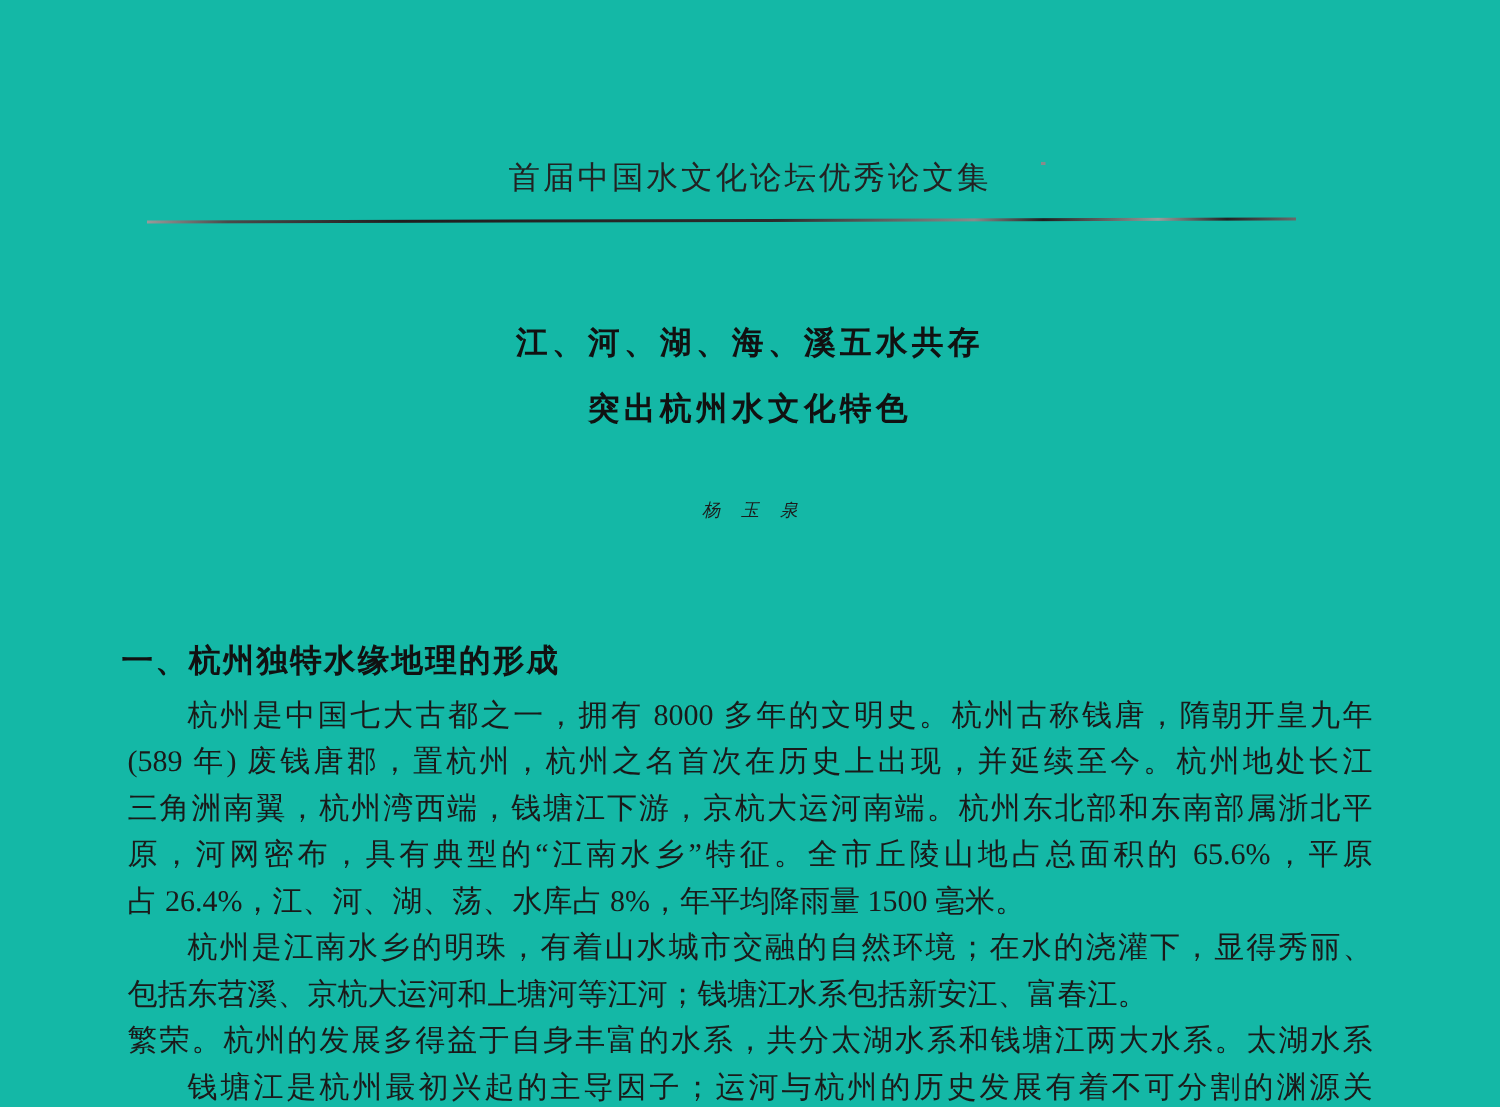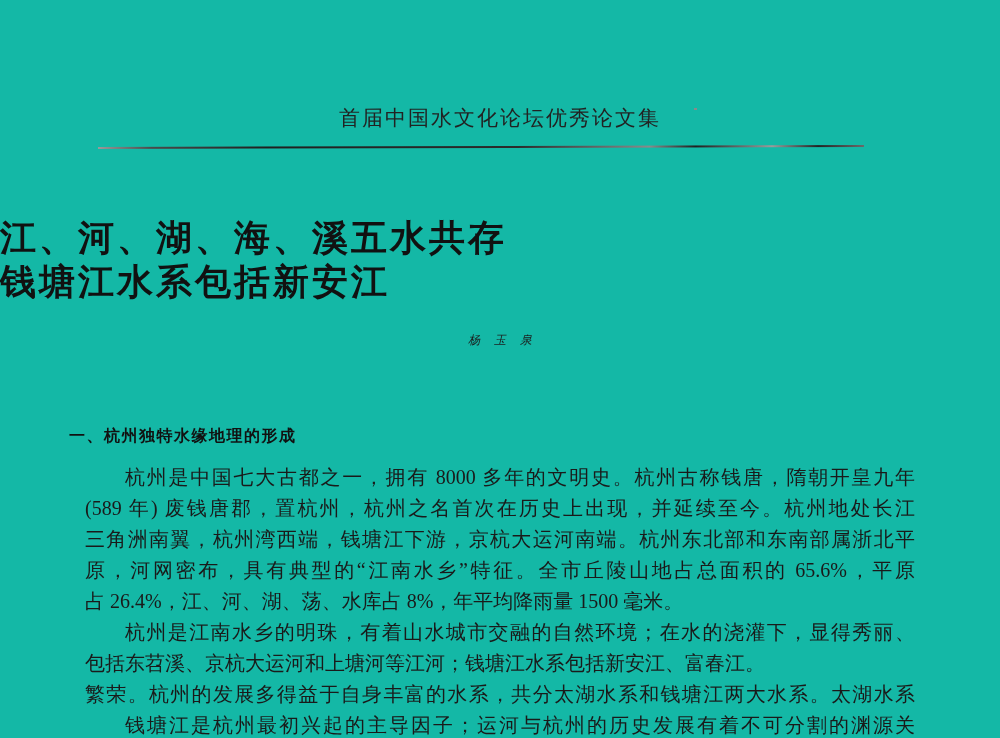--- a/index.html
+++ b/index.html
@@ -46,23 +46,24 @@
     left: 694px;
     width: 3px;
     height: 2px;
     background: #8a8a8a;
   }
 
   .title {
     position: absolute;
     left: 0;
     width: 100%;
+    text-align: center;
     font-family: "DejaVu Sans", sans-serif;
     font-weight: bold;
-    font-size: 36px;
+    font-size: 21px;
     letter-spacing: 3px;
     color: #111111;
   }
   .title.line1 { top: 214px; }
   .title.line2 { top: 258px; }
 
   .author {
     position: absolute;
     top: 332px;
     left: 0;
@@ -72,25 +73,25 @@
     font-style: italic;
     font-size: 12px;
     letter-spacing: 14px;
     text-indent: 14px; 
     color: #1c1c1c;
   }
 
   .section-heading {
     position: absolute;
     top: 426px;
-    left: 69px;
+    left: 81px;
     width: 830px;
     font-family: "DejaVu Sans", sans-serif;
     font-weight: bold;
-    font-size: 16px;
+    font-size: 21px;
     letter-spacing: 1.5px;
     color: #111111;
   }
 
   .body-text {
     position: absolute;
     top: 462px;
     left: 85px;
     width: 830px;
     font-size: 20px;
@@ -114,21 +115,21 @@
 
 <div class="page">
 
   <div class="running-header">首届中国水文化论坛优秀论文集</div>
 
   <div class="header-rule"></div>
   <div class="scan-speck"></div>
 
   <div class="title line1">江、河、湖、海、溪五水共存</div>
 
-  <div class="title line2">钱塘江水系包括新安江</div>
+  <div class="title line2">突出杭州水文化特色</div>
 
   <div class="author">杨玉泉</div>
 
   <div class="section-heading">一、杭州独特水缘地理的形成</div>
 
   <div class="body-text">
     <div class="body-line indent">杭州是中国七大古都之一，拥有 8000 多年的文明史。杭州古称钱唐，隋朝开皇九年</div>
     <div class="body-line">(589 年) 废钱唐郡，置杭州，杭州之名首次在历史上出现，并延续至今。杭州地处长江</div>
     <div class="body-line">三角洲南翼，杭州湾西端，钱塘江下游，京杭大运河南端。杭州东北部和东南部属浙北平</div>
     <div class="body-line">原，河网密布，具有典型的“江南水乡”特征。全市丘陵山地占总面积的 65.6%，平原</div>

